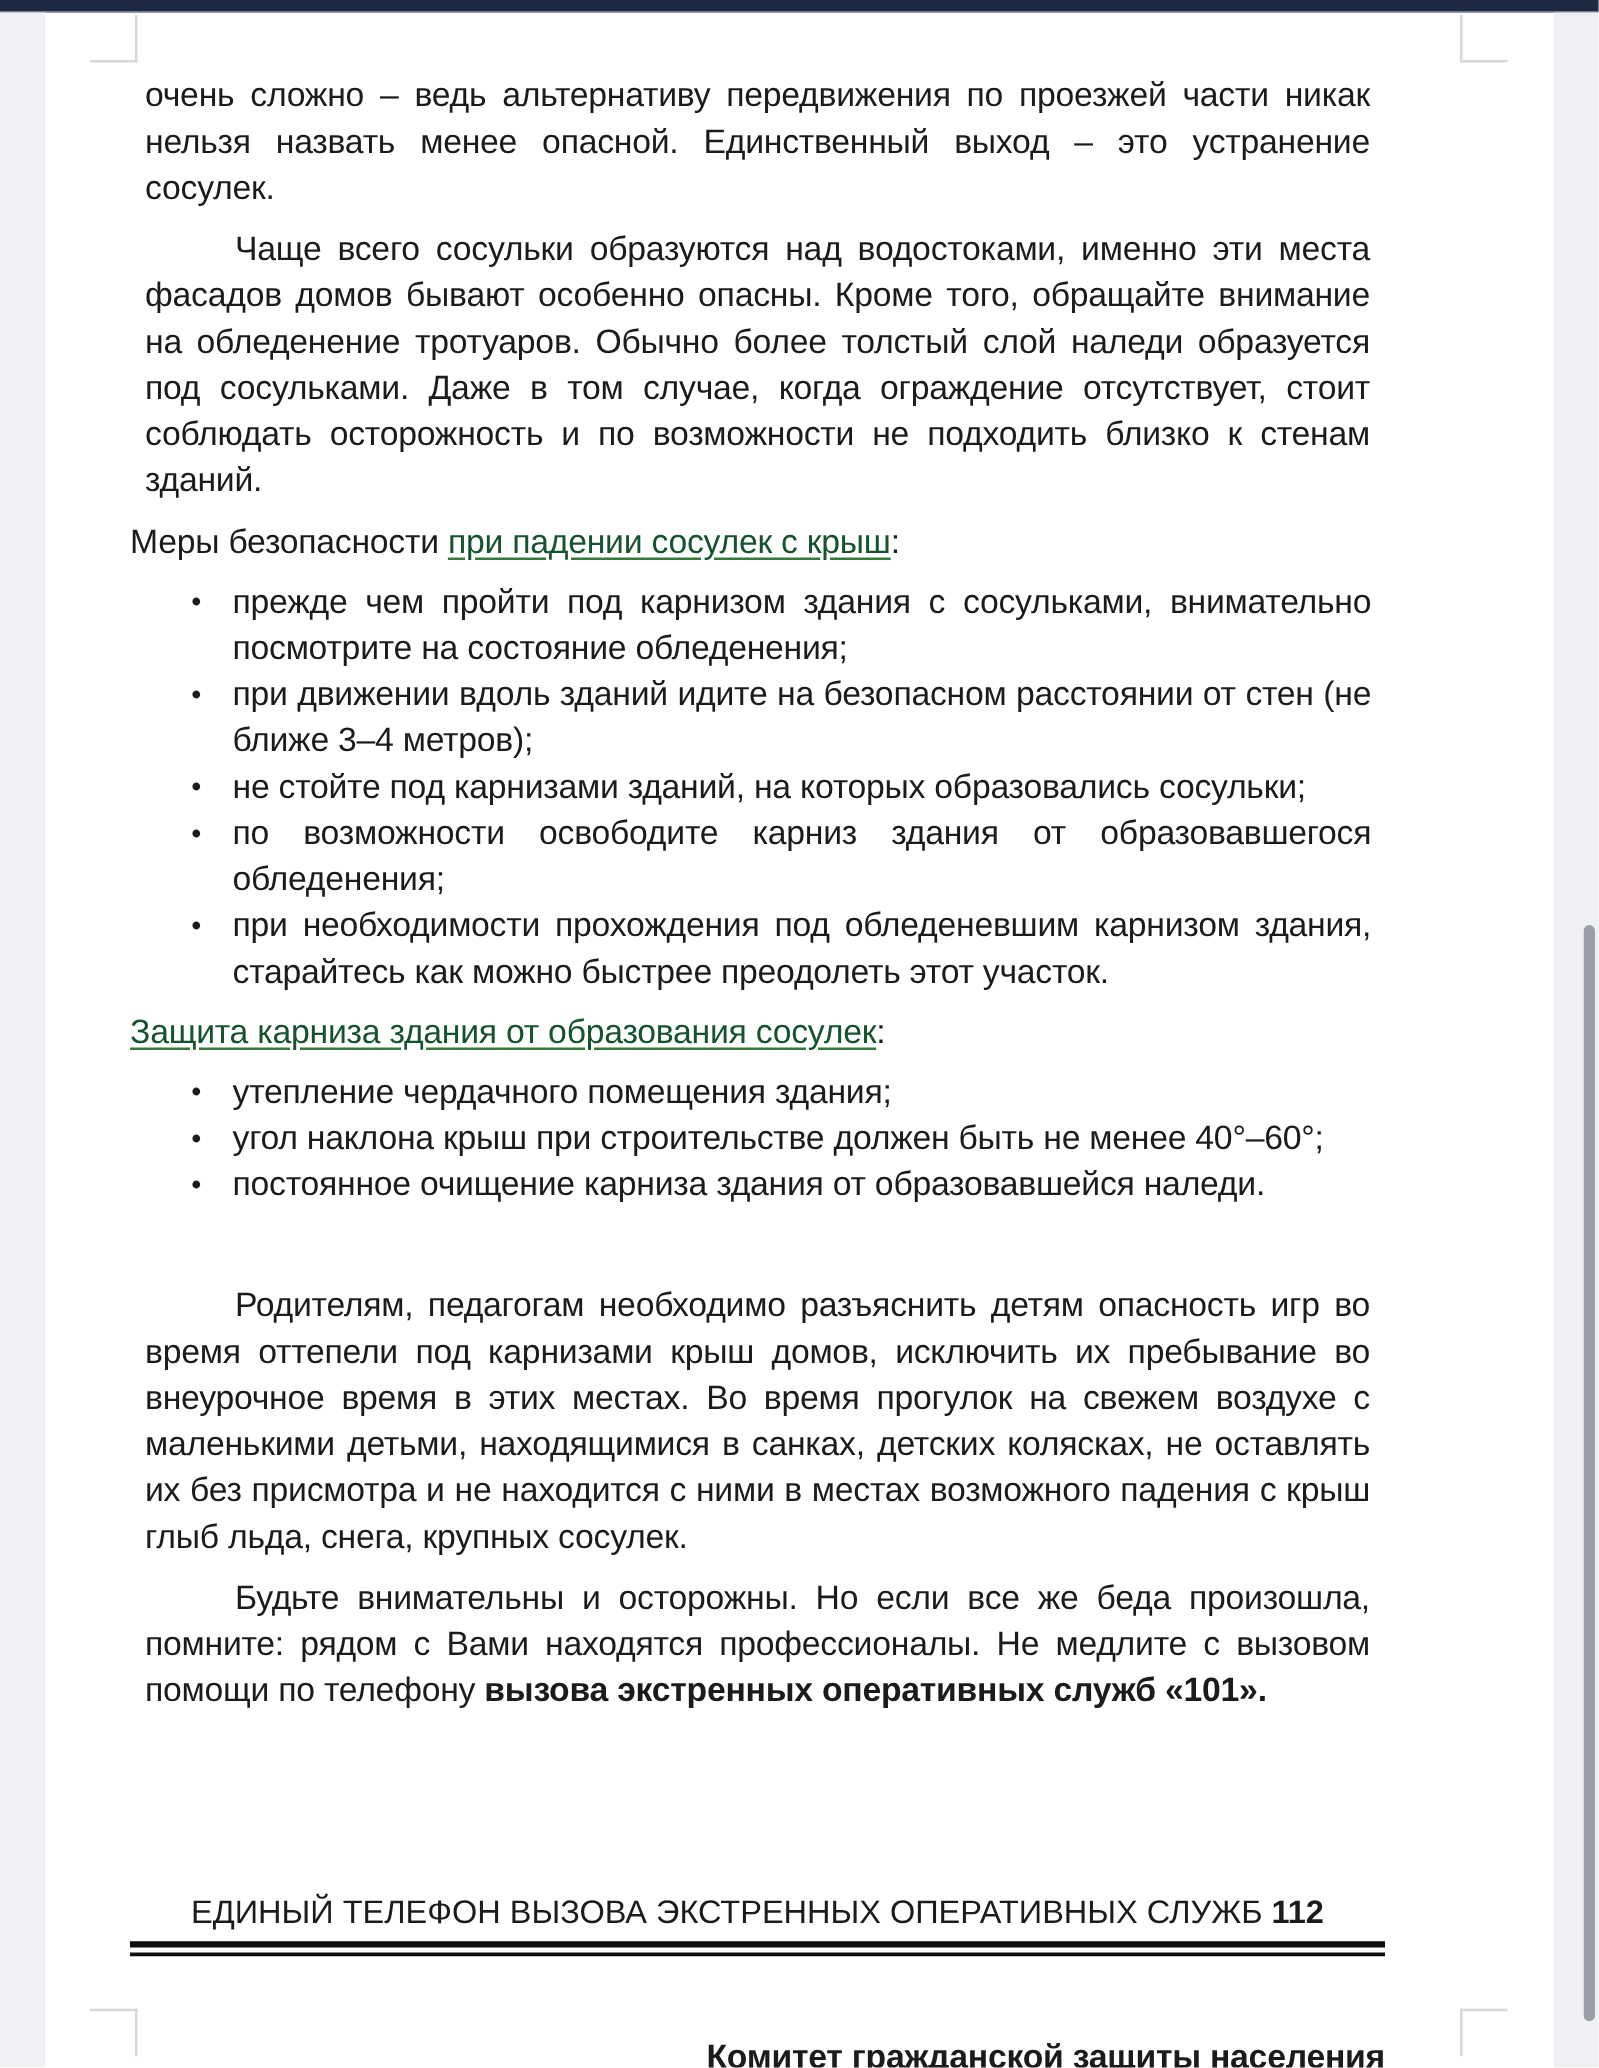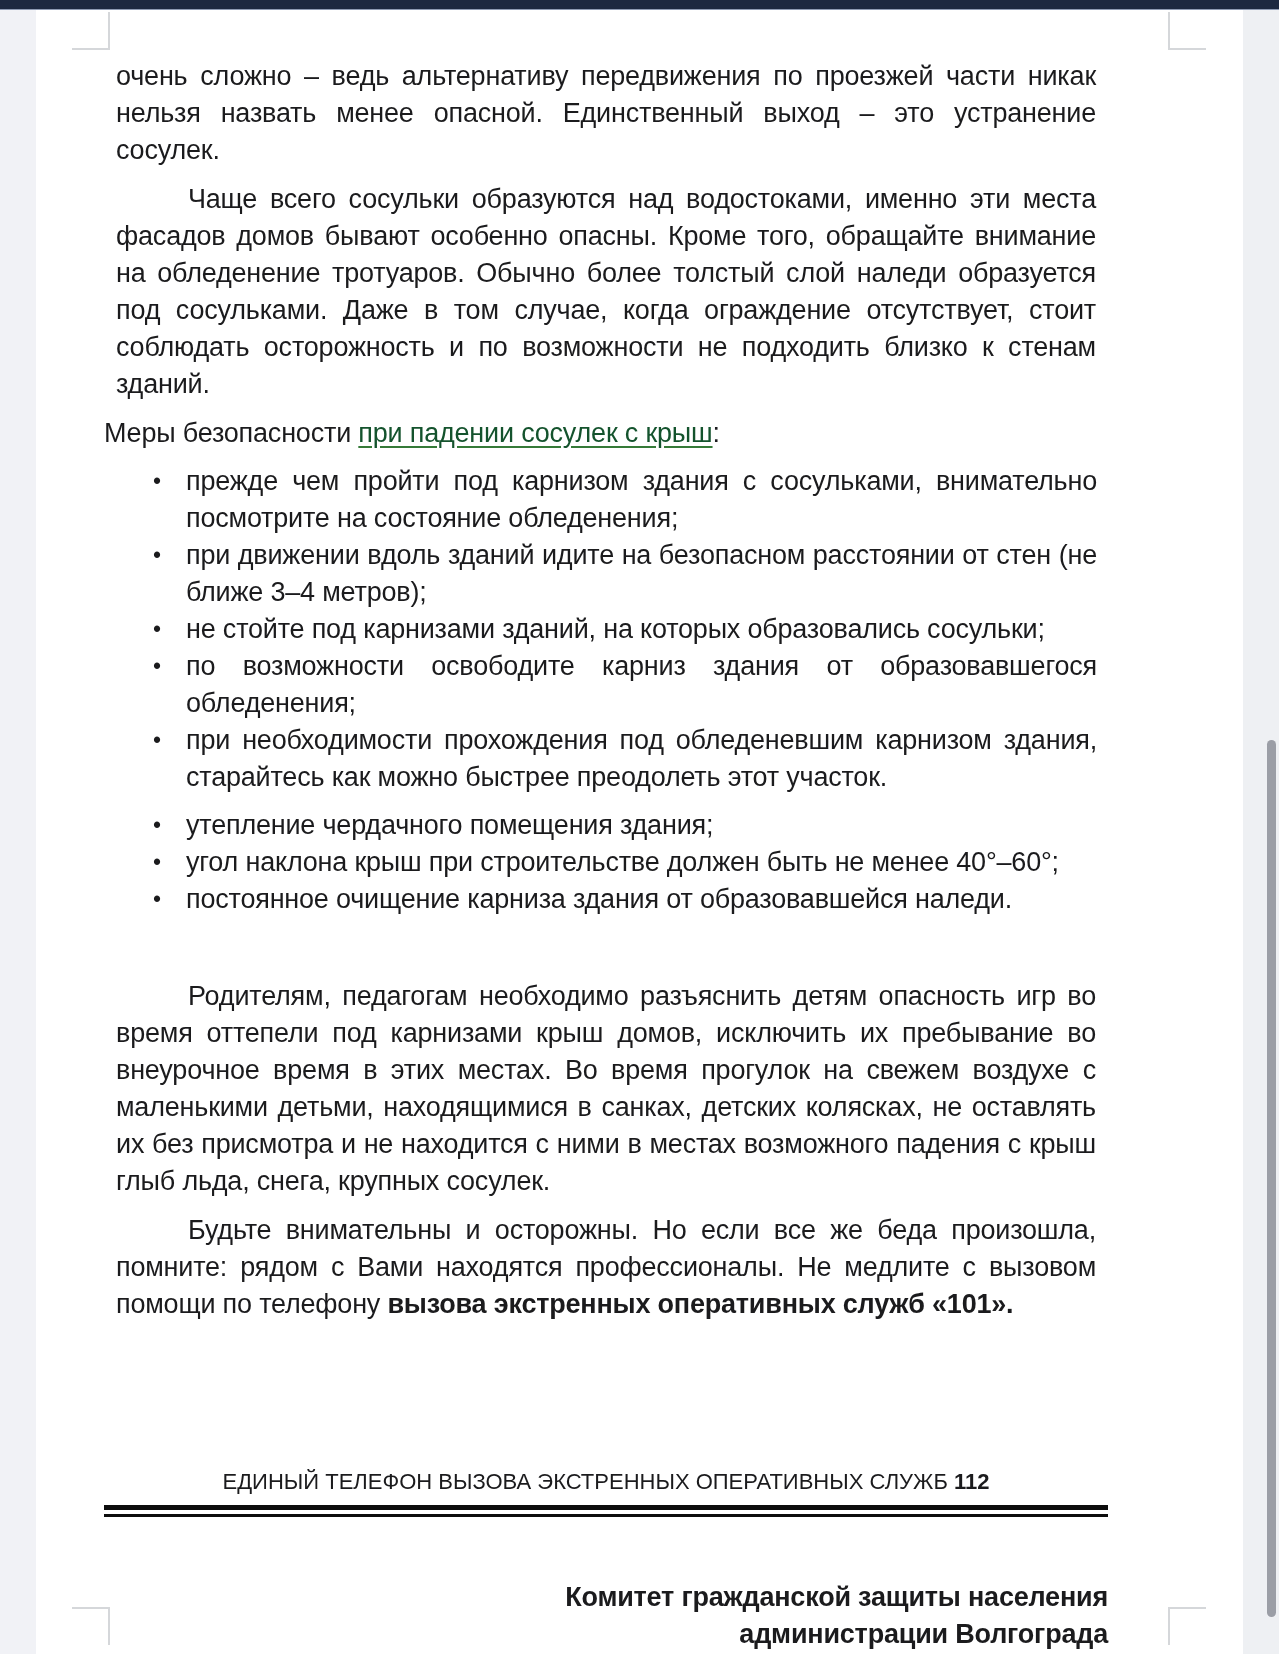--- a/index.html
+++ b/index.html
@@ -55,21 +55,21 @@
   li::before{
     content:"•";
     position:absolute;left:38px;top:0;
     font-size:23px;
     color:#1b1b1d;
   }
   .spacer-37{height:37px;}
   .spacer-hotline{height:128px;}
   .hotline{
     text-align:center;
-    font-size:22px;
+    font-size:26px;
     letter-spacing:0;
     white-space:nowrap;
   }
   .hotline b{font-weight:bold;}
   .double-rule{margin-top:5px;}
   .double-rule .rule-thick{height:5px;background:#0d0d0d;}
   .double-rule .rule-thin{height:3px;background:#0d0d0d;margin-top:4px;}
   .signature{
     margin-top:62px;
     text-align:right;
@@ -100,20 +100,21 @@
   <div class="line"><span>Меры безопасности </span><span class="green-link">при падении сосулек с крыш</span><span>:</span></div>
 
   <ul>
     <li>прежде чем пройти под карнизом здания с сосульками, внимательно посмотрите на состояние обледенения;</li>
     <li>при движении вдоль зданий идите на безопасном расстоянии от стен (не ближе 3–4 метров);</li>
     <li>не стойте под карнизами зданий, на которых образовались сосульки;</li>
     <li>по возможности освободите карниз здания от образовавшегося обледенения;</li>
     <li>при необходимости прохождения под обледеневшим карнизом здания, старайтесь как можно быстрее преодолеть этот участок.</li>
   </ul>
 
+  <div class="line"><span class="green-link">Защита карниза здания от образования сосулек</span><span>:</span></div>
 
   <ul>
     <li>утепление чердачного помещения здания;</li>
     <li>угол наклона крыш при строительстве должен быть не менее 40°–60°;</li>
     <li>постоянное очищение карниза здания от образовавшейся наледи.</li>
   </ul>
 
   <div class="spacer-37"></div>
 
   <p class="indent">Родителям, педагогам необходимо разъяснить детям опасность игр во время оттепели под карнизами крыш домов, исключить их пребывание во внеурочное время в этих местах. Во время прогулок на свежем воздухе с маленькими детьми, находящимися в санках, детских колясках, не оставлять их без присмотра и не находится с ними в местах возможного падения с крыш глыб льда, снега, крупных сосулек.</p>

